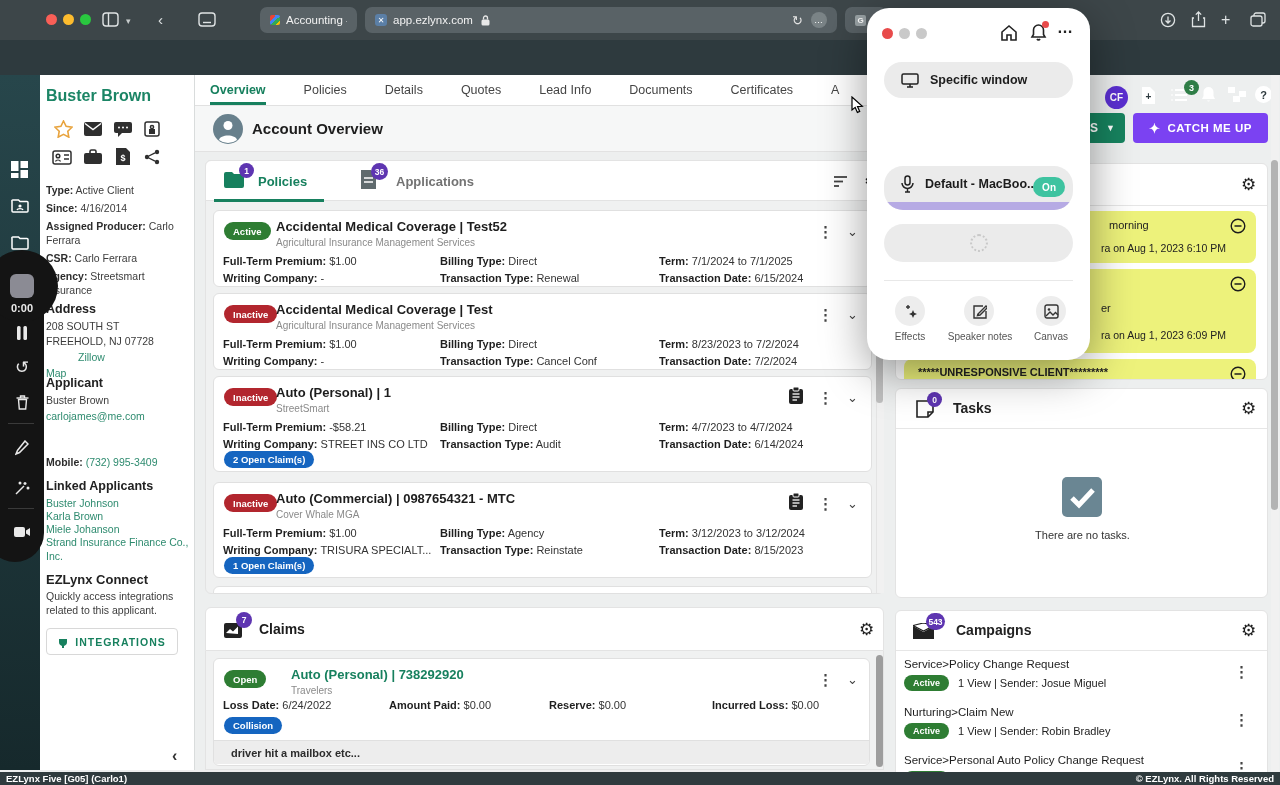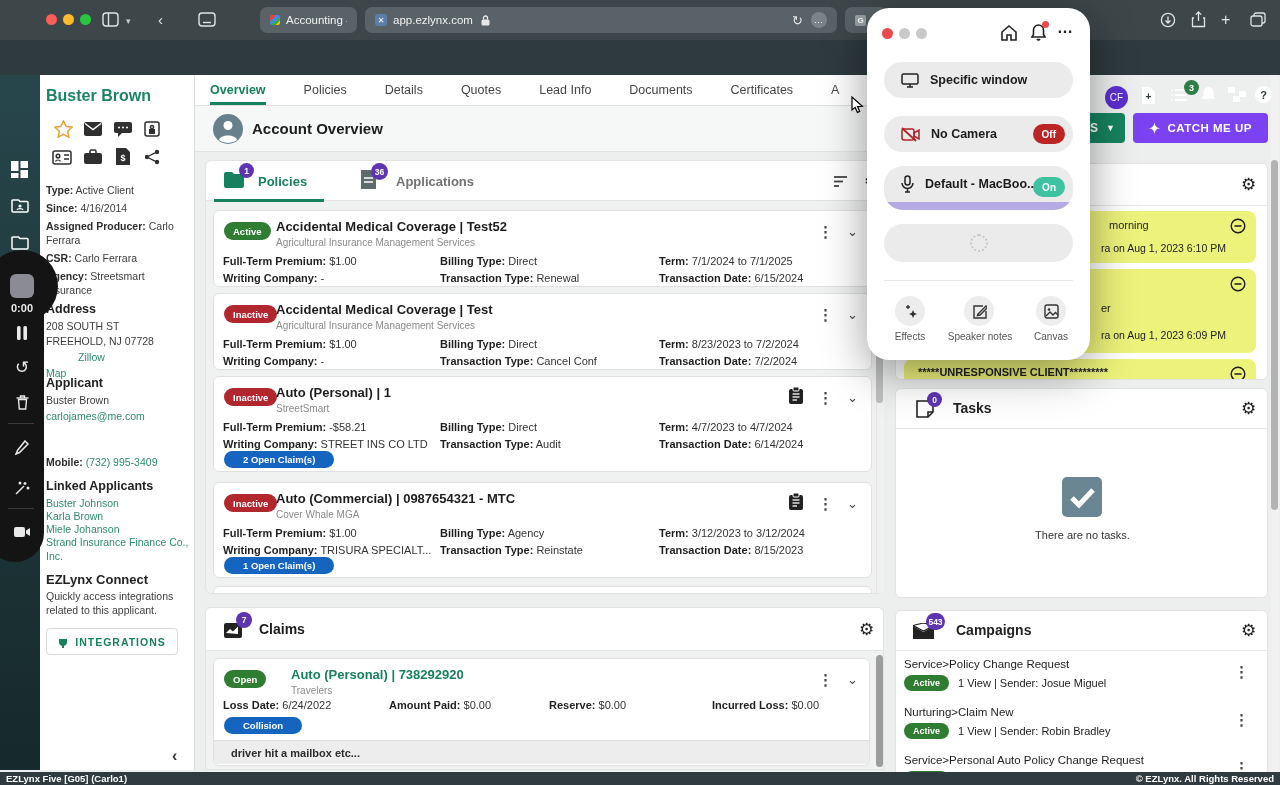--- a/index.html
+++ b/index.html
@@ -31,21 +31,21 @@
 .shead{font-weight:bold;font-size:12.5px;color:#222}
 .stext{font-size:10.5px;line-height:14px}
 
 .tabsrow{left:195px;top:75px;width:690px;height:31px;background:#fff;border-bottom:1px solid #e1e1e1;display:flex;align-items:center;gap:38px;padding-left:15px;font-size:12.5px;color:#454545;overflow:hidden}
 .acctband{left:195px;top:106px;width:690px;height:46px;background:#f6f7f7;border-bottom:1px solid #e2e2e2}
 .card{position:absolute;background:#fff;border:1px solid #e0e0e0;border-radius:6px}
 .statuspill{position:absolute;left:10px;top:11px;height:18px;border-radius:9px;color:#fff;font-size:9.5px;font-weight:bold;display:flex;align-items:center;padding:0 9px}
 .pill-active{background:#2e7d33}
 .pill-inactive{background:#b2262e}
 .pill-open{background:#2e7d33}
-.bluepill{position:absolute;left:10px;height:17px;background:#1565c0;border-radius:9px;color:#fff;font-size:9.5px;font-weight:bold;display:flex;align-items:center;padding:0 19px}
+.bluepill{position:absolute;left:10px;height:17px;background:#1565c0;border-radius:9px;color:#fff;font-size:9.5px;font-weight:bold;display:flex;align-items:center;padding:0 9px}
 .ctitle{position:absolute;left:62px;top:8px;font-size:13px;font-weight:bold;color:#1d1d1d}
 .csub{position:absolute;left:62px;top:26px;font-size:10px;color:#8a8a8a}
 .crow{position:absolute;font-size:11px;color:#333;white-space:nowrap}
 .lb{font-weight:bold;color:#1f1f1f}
 .kebab{position:absolute;font-size:15px;color:#444;font-weight:bold;letter-spacing:0}
 .chev{position:absolute;color:#444;font-size:13px}
 .sechead{position:absolute;background:#fff;border:1px solid #e3e3e3;border-radius:6px 6px 0 0;display:flex;align-items:center}
 .badge{position:absolute;background:#5e35b1;color:#fff;border-radius:50%;font-size:8.5px;font-weight:bold;display:flex;align-items:center;justify-content:center}
 .gear{color:#1f1f1f;font-size:17px}
 
@@ -142,21 +142,21 @@
     </span>
   <span class="abs" style="left:85px;top:49px;color:#a7b3b5;font-size:12px">Search</span>
   <span class="searchline"></span>
   <span class="abs" style="left:372px;top:47px">
     <svg width="16" height="16" viewBox="0 0 16 16" fill="none" stroke="#e8eced" stroke-width="1.6">
         <circle cx="6.5" cy="6.5" r="4.6"></circle>
         <line x1="10" y1="10" x2="14.6" y2="14.6"></line>
       </svg>
     </span>
 
-  <span class="abs" style="left:1105px;top:46px;width:23px;height:23px;border-radius:50%;background:#5b2fd1;color:#fff;font-size:10px;font-weight:normal;display:flex;align-items:center;justify-content:center">CF</span>
+  <span class="abs" style="left:1105px;top:46px;width:23px;height:23px;border-radius:50%;background:#5b2fd1;color:#fff;font-size:10px;font-weight:bold;display:flex;align-items:center;justify-content:center">CF</span>
   <span class="abs" style="left:1141px;top:46px">
     <svg width="15" height="19" viewBox="0 0 15 19" fill="#fff">
         <path d="M1 1h8l5 5v12H1z"></path>
         <text x="7.5" y="14" font-size="10" text-anchor="middle" fill="#2e3a3e" font-weight="bold">+</text>
       </svg>
     </span>
   <span class="abs" style="left:1171px;top:48px">
     <svg width="18" height="16" viewBox="0 0 18 16" fill="none" stroke="#fff" stroke-width="2">
         <line x1="4" y1="2" x2="16" y2="2"></line>
         <line x1="4" y1="7" x2="16" y2="7"></line>
@@ -650,29 +650,20 @@
 
   <div class="opill" style="top:54px;height:36px">
     <svg width="18" height="15" viewBox="0 0 18 15" fill="none" stroke="#222" stroke-width="1.5">
         <rect x="1" y="1" width="16" height="10" rx="1.5"></rect>
         <line x1="6" y1="14" x2="12" y2="14"></line>
         <line x1="9" y1="11" x2="9" y2="14"></line>
       </svg>
     <span>Specific window</span>
   </div>
 
-  <div class="opill" style="top:108px;height:36px">
-    <svg width="19" height="15" viewBox="0 0 19 15" fill="none" stroke="#b02525" stroke-width="1.5">
-        <rect x="1" y="2" width="12" height="11" rx="2"></rect>
-        <path d="M13 6l5-3v9l-5-3z"></path>
-        <line x1="1" y1="1" x2="15" y2="14" stroke-width="1.8"></line>
-      </svg>
-    <span>No Camera</span>
-    <span class="obadge" style="background:#bb2525">Off</span>
-  </div>
 
   <div class="opill" style="top:158px;height:44px;overflow:hidden;padding-bottom:8px">
     <svg width="13" height="18" viewBox="0 0 13 18" fill="none" stroke="#222" stroke-width="1.5">
         <rect x="4" y="1" width="5" height="9" rx="2.5"></rect>
         <path d="M1 8a5.5 5.5 0 0 0 11 0M6.5 13.5V17M4 17h5"></path>
       </svg>
     <span>Default - MacBoo...</span>
     <span class="obadge" style="background:#3ec3a0;top:11px">On</span>
     <span style="position:absolute;left:0;bottom:0;width:100%;height:8px;background:#b6aae4"></span>
   </div>

